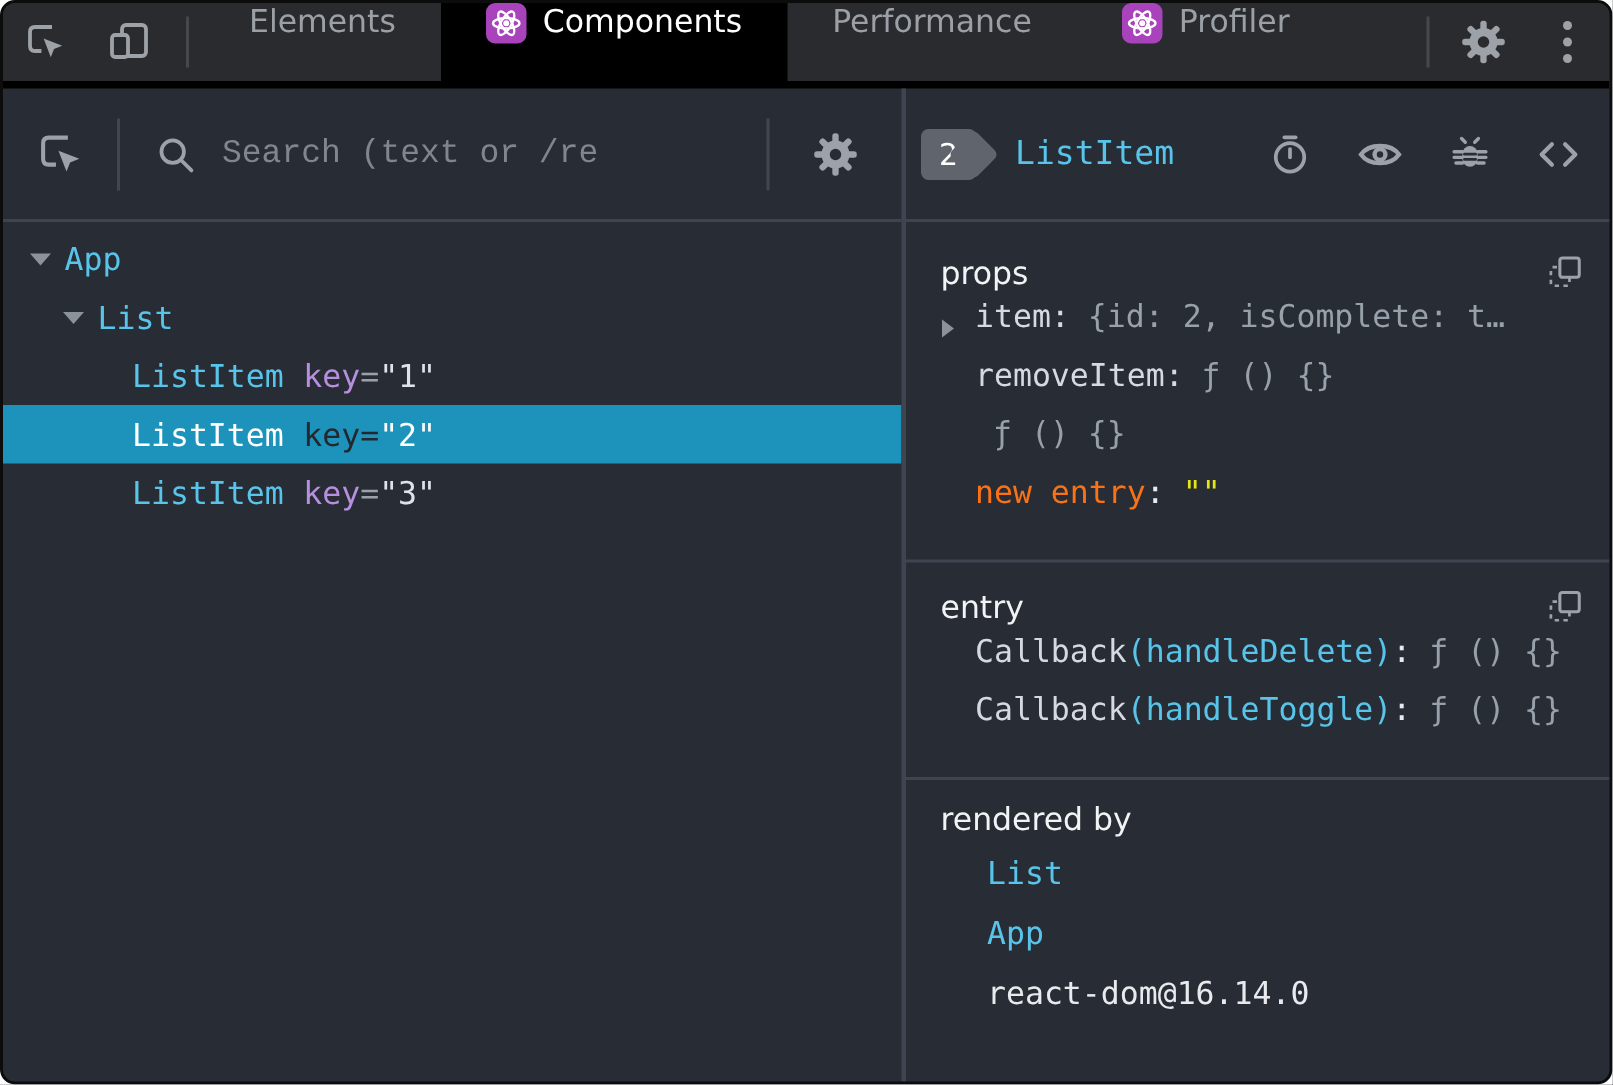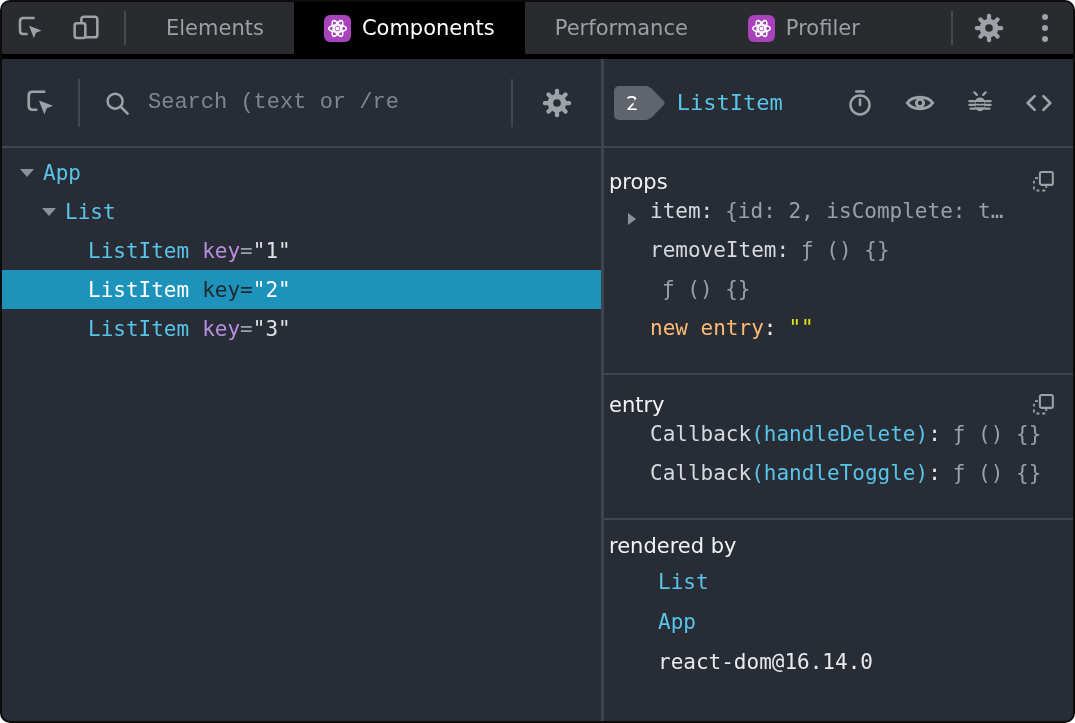--- a/index.html
+++ b/index.html
@@ -13,21 +13,21 @@
   }
   
   .tabbar{
     height:57px;flex:0 0 auto;background:#2a2b2e;
     border-bottom:5px solid #000;
     display:flex;align-items:stretch;color:#9da2a8;
   }
   .tb-iconbtn{display:flex;align-items:center;justify-content:center;
     width:56px;height:100%;color:#9da2a8;}
   .tb-sep{width:2px;height:34px;background:#47484b;align-self:center;}
-  .tab{display:flex;align-items:center;gap:11px;padding:0 30px;
+  .tab{display:flex;gap:11px;padding:0 30px;
     font-size:21px;color:#9aa0a6;cursor:default;}
   .tab.selected{background:#000;color:#fff;}
   .react-tile{width:27px;height:27px;border-radius:6px;background:#a843bb;
     display:flex;align-items:center;justify-content:center;flex:0 0 auto;}
   .push-right{margin-left:auto;}
   .kebab{display:flex;flex-direction:column;gap:5px;align-items:center;justify-content:center;width:56px;}
   .kebab i{width:6px;height:6px;border-radius:50%;background:#9da2a8;}
   
   .main{flex:1;display:flex;min-height:0;}
   .left-panel{width:602px;flex:0 0 auto;border-right:3px solid #3e4450;
@@ -74,31 +74,31 @@
   .crumb-badge span{position:relative;}
   .crumb-title{font-family:"DejaVu Sans Mono",monospace;font-size:22px;
     color:#58c4ea;margin-left:26px;}
   .crumb-actions{margin-left:auto;display:flex;align-items:center;gap:29px;
     padding-right:19px;color:#9da2a8;}
   .icon-btn{display:flex;align-items:center;justify-content:center;cursor:pointer;}
   
   .section{padding-bottom:18px;}
   .section.bordered{border-bottom:2px solid #3e4450;}
   .sec-head{display:flex;align-items:center;justify-content:space-between;
-    padding:20px 16px 4px 5px;}
+    padding:20px 16px 4px 23px;}
   .sec-title{font-size:21px;color:#f1f3f5;}
   .sec-head .icon-btn{color:#9da2a8;}
   .kv-row{position:relative;height:39px;display:flex;align-items:flex-start;
     padding-left:46px;white-space:pre;overflow:hidden;
     font-family:"DejaVu Sans Mono",monospace;font-size:21px;}
   .kv-arrow{position:absolute;left:24px;top:50%;transform:translateY(-50%);
     width:0;height:0;border-top:6px solid transparent;border-bottom:6px solid transparent;
     border-left:8px solid #8b929b;}
   .kv-label{color:#d6dae0;}
-  .kv-label.muted{color:#fdba74;}
+  .kv-label.muted{color:#f97316;}
   .kv-colon{color:#e8eaee;}
   .kv-value{color:#97a0ab;margin-left:12px;}
   .kv-value.yellow{color:#e5e516;}
   .hk-prefix{color:#d6dae0;}
   .hk-paren{color:#58c4ea;}
   
   .rb-row{height:40px;display:flex;align-items:center;padding-left:54px;
     font-family:"DejaVu Sans Mono",monospace;font-size:21px;}
   .rb-link{color:#58c4ea;cursor:pointer;}
   .rb-text{color:#e8eaed;}

